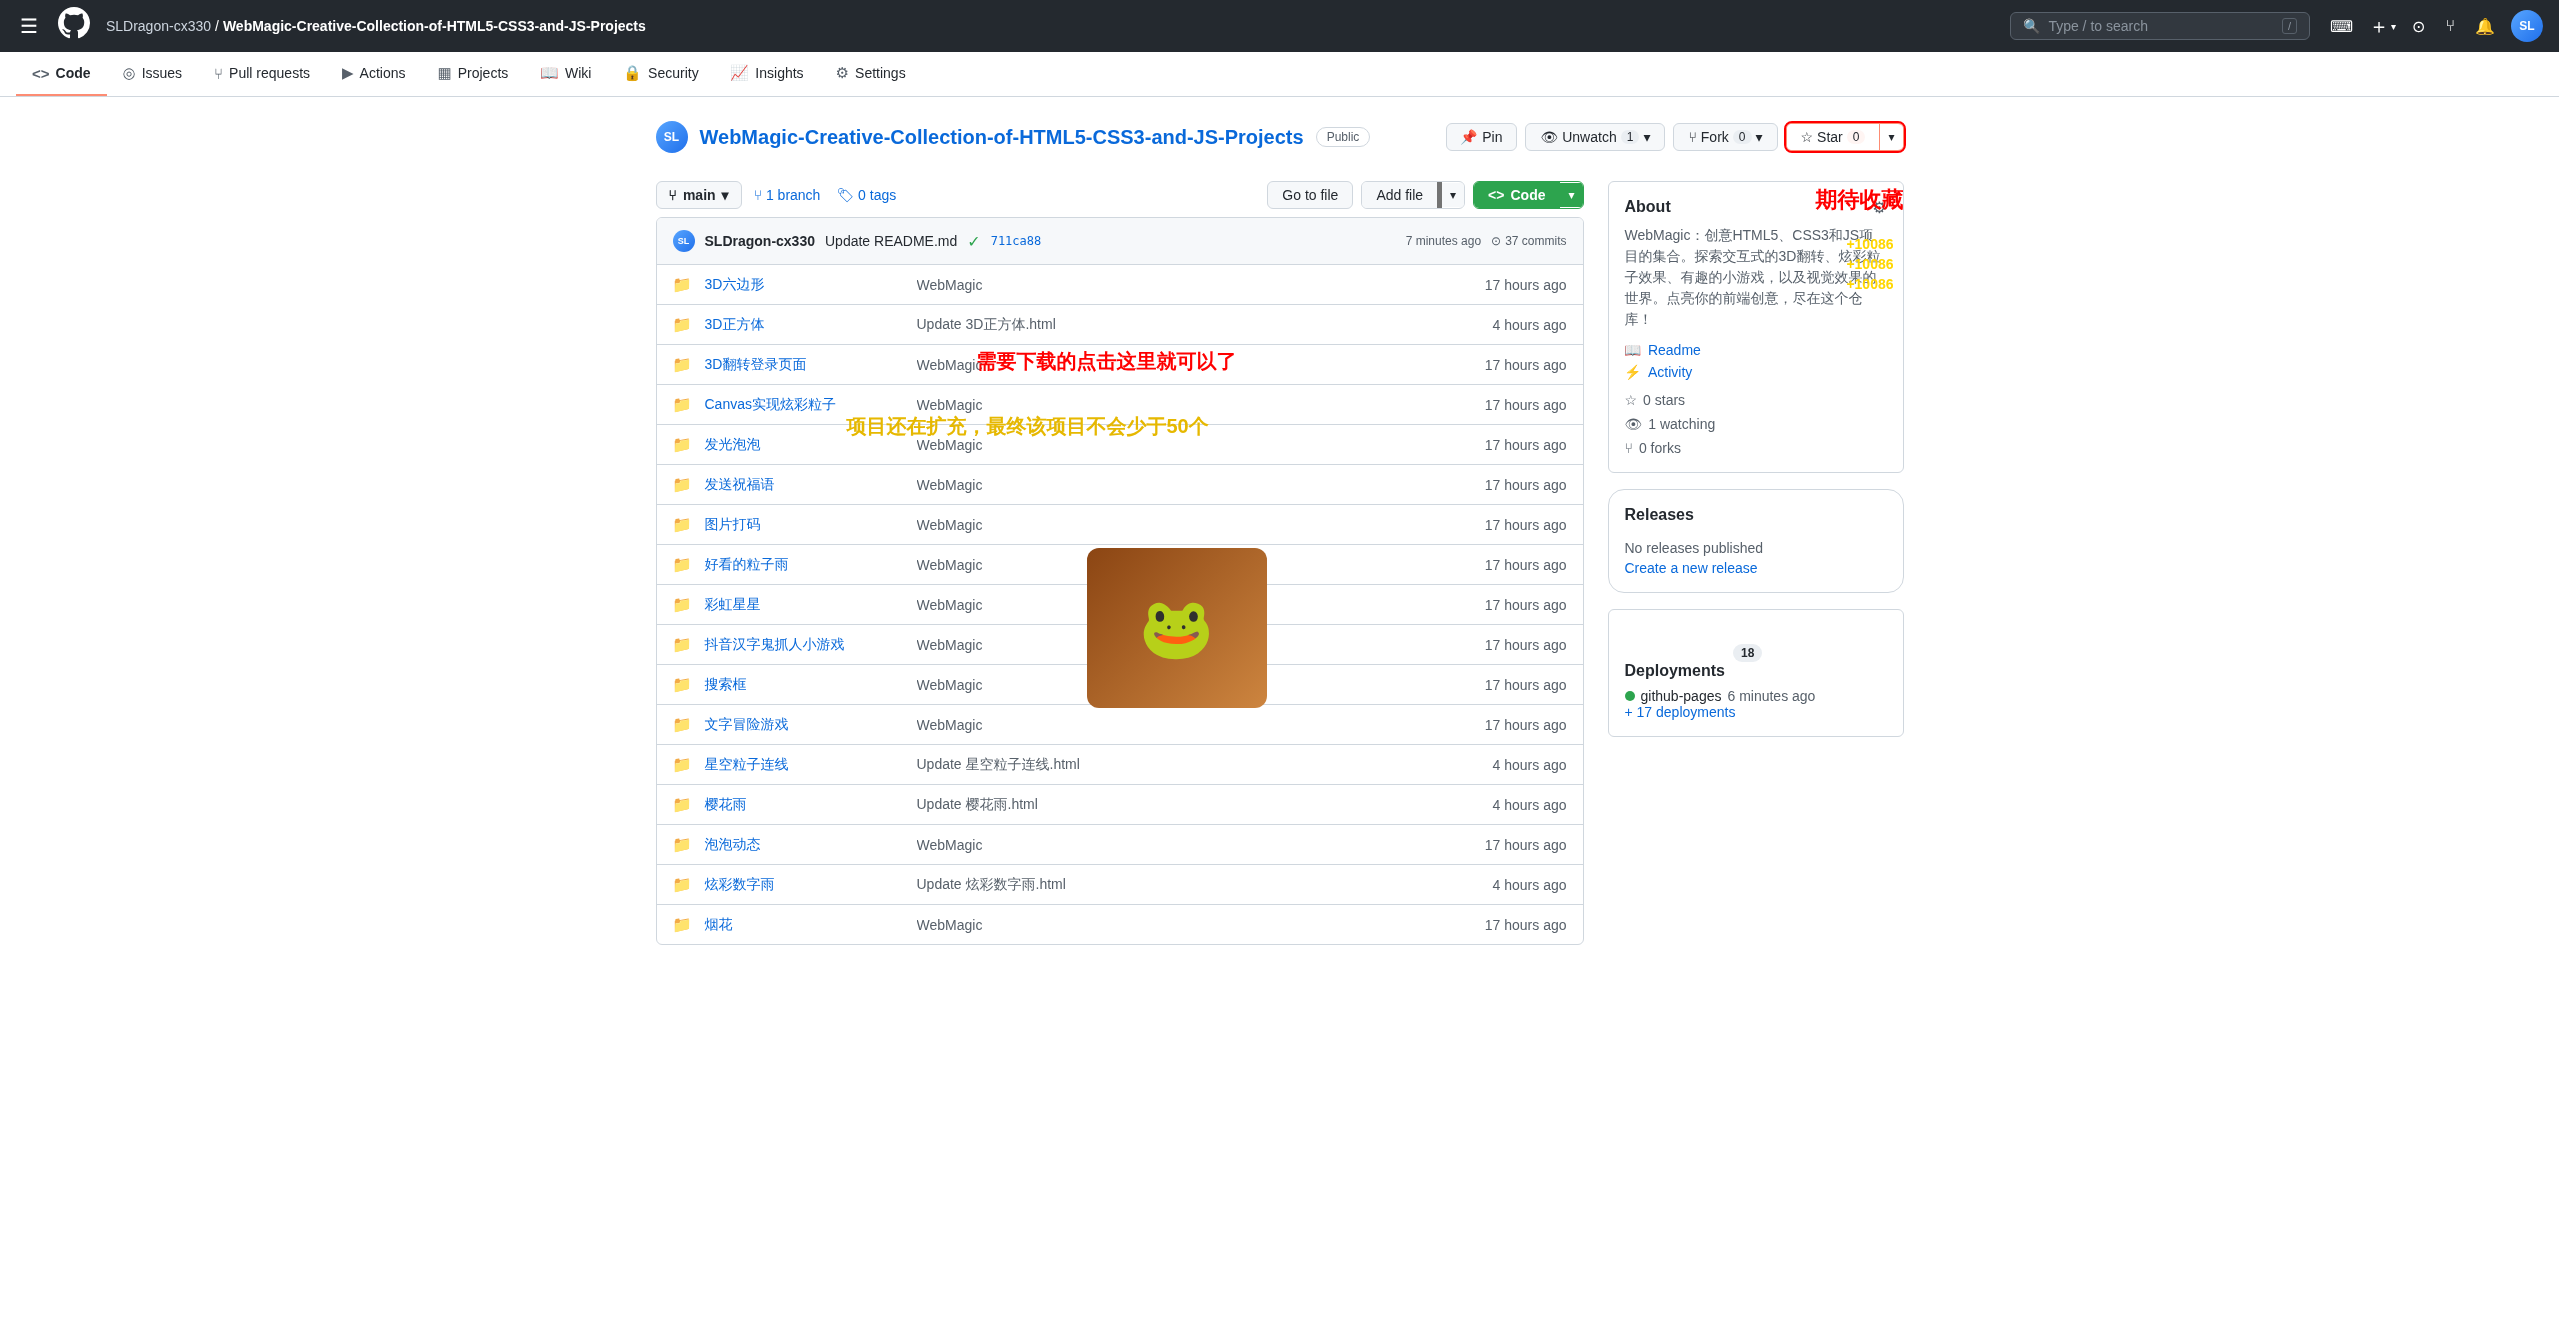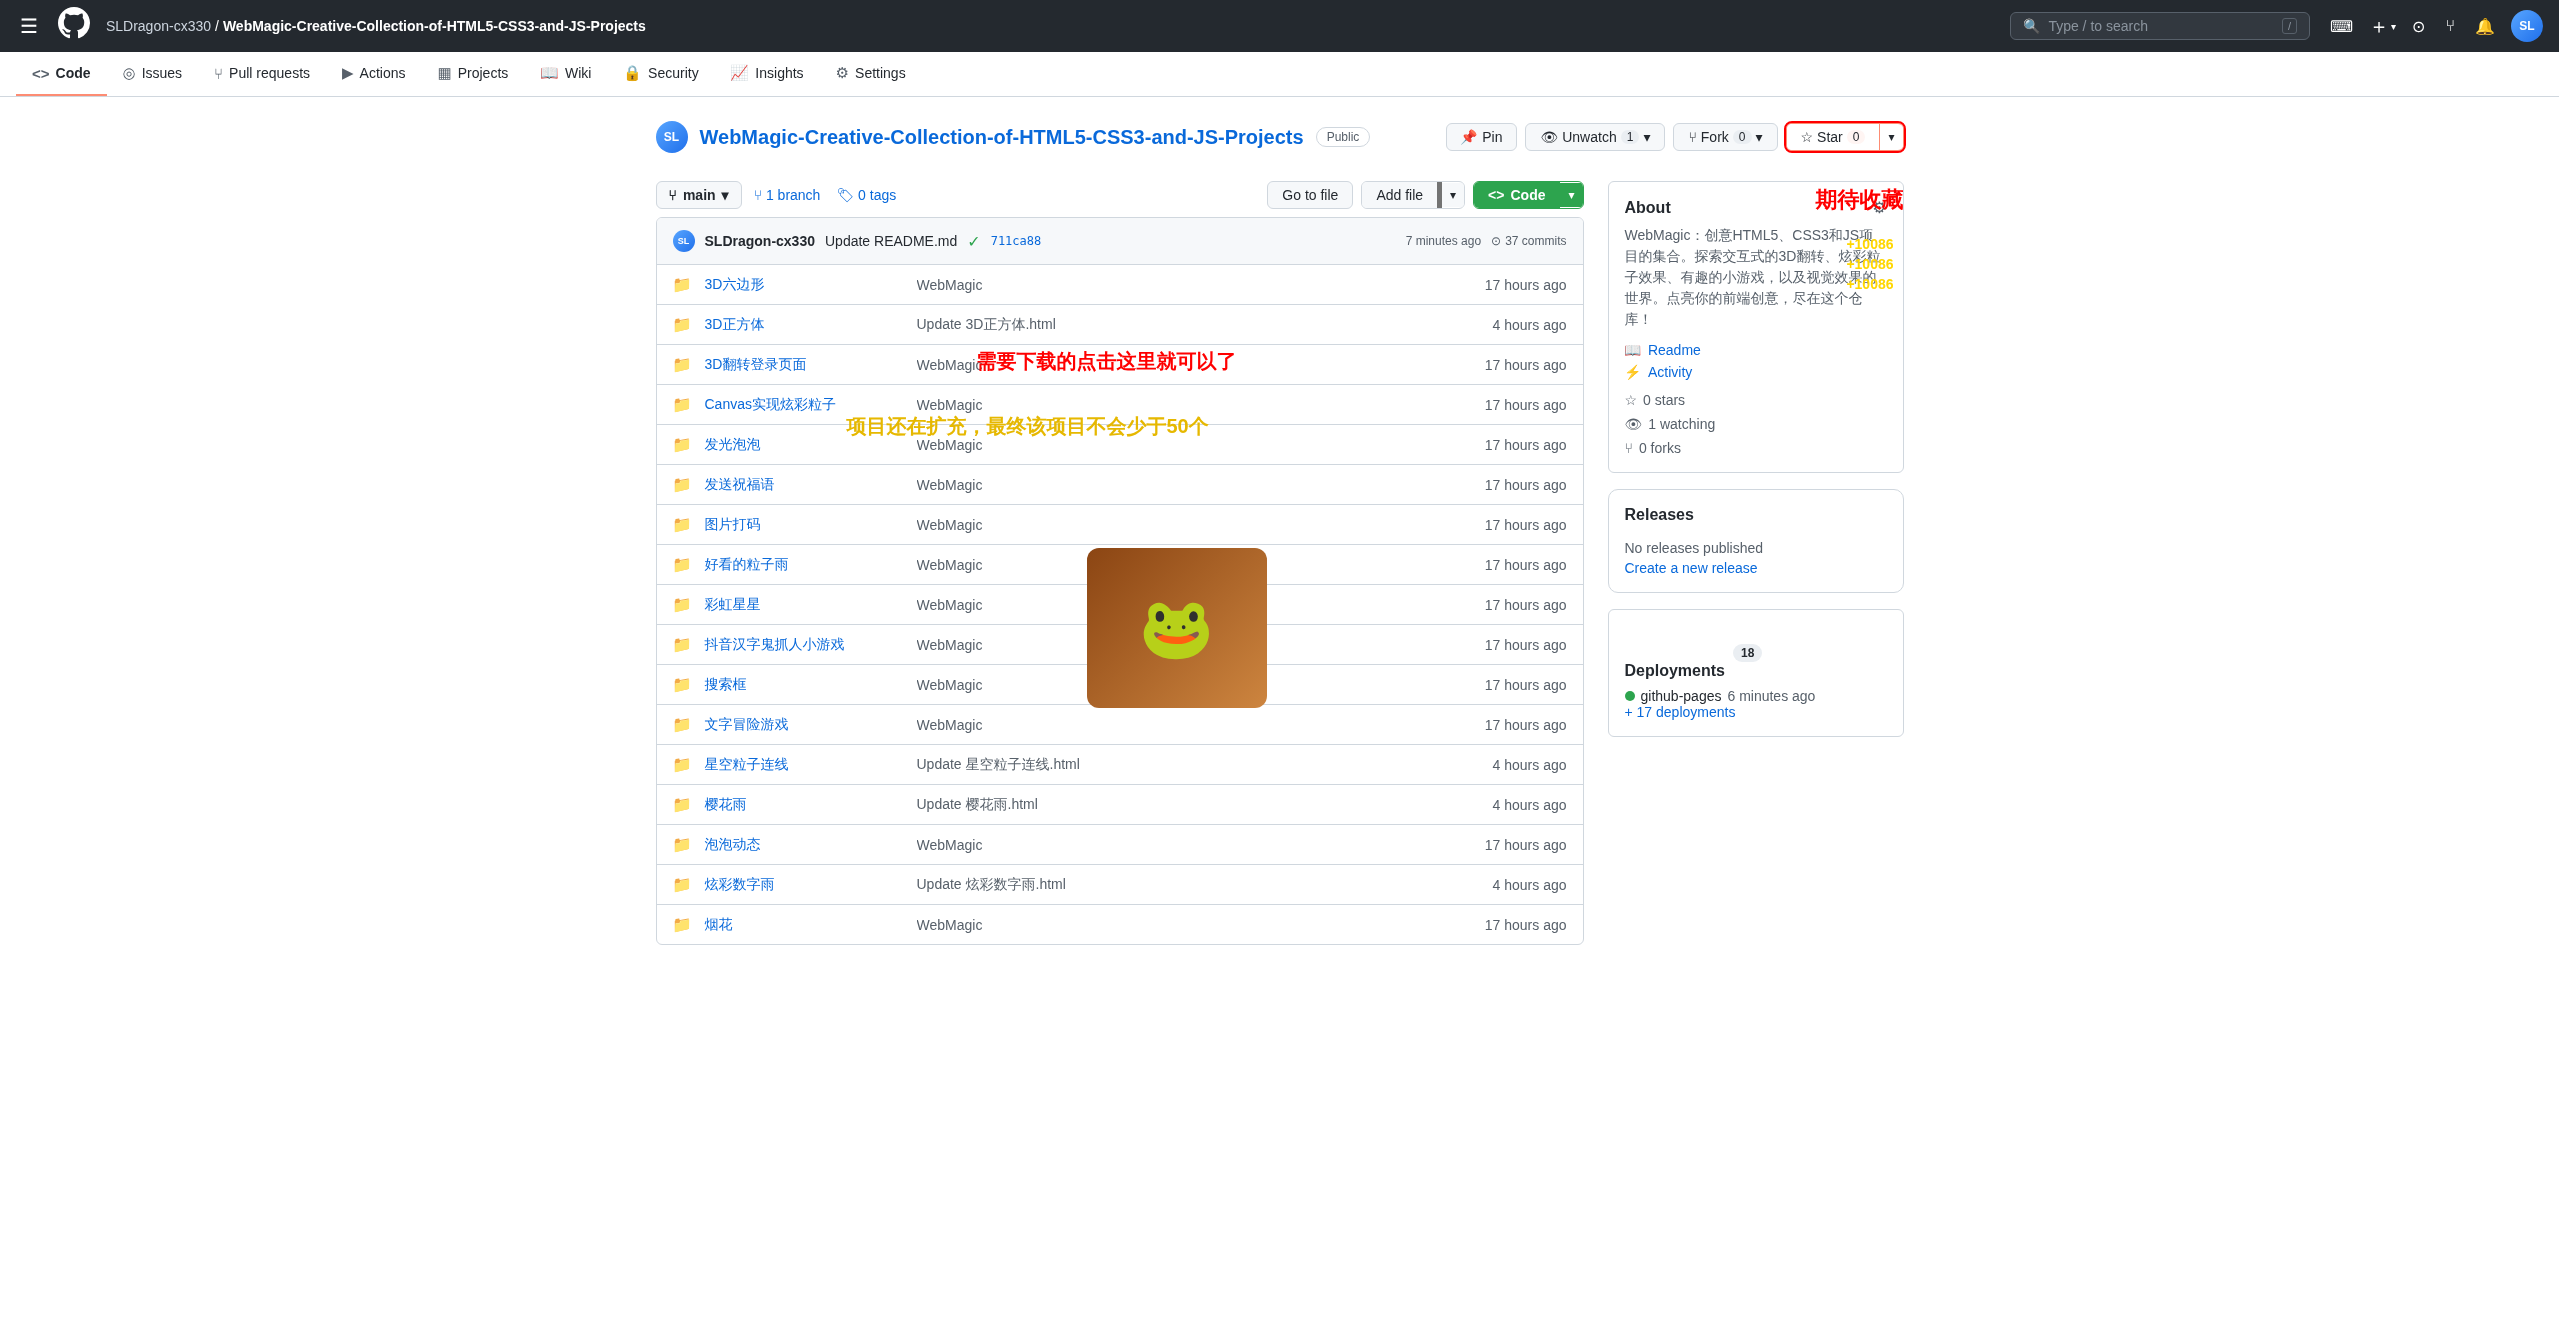--- a/index.html
+++ b/index.html
@@ -282,31 +282,31 @@
     }
     .file-row:last-child { border-bottom: none; }
     .file-icon { color: #54aeff; font-size: 16px; width: 20px; text-align: center; }
     .file-name { flex: 0 0 200px; font-size: 14px; color: #0969da; cursor: pointer; }
     .file-commit { flex: 1; font-size: 14px; color: #57606a; overflow: hidden; text-overflow: ellipsis; white-space: nowrap; }
     .file-time { flex: 0 0 120px; text-align: right; font-size: 14px; color: #57606a; }
 
     
     .sidebar {}
     .about-section { border: 1px solid #d0d7de; border-radius: 6px; padding: 16px; margin-bottom: 16px; }
-    .about-header { display: flex; align-items: center; justify-content: space-between; margin-bottom: 8px; }
+    .about-header { display: flex; align-items: flex-start; justify-content: space-between; margin-bottom: 8px; }
     .about-title { font-size: 16px; font-weight: 600; }
     .about-desc { font-size: 14px; color: #57606a; line-height: 1.5; margin-bottom: 12px; }
     .about-links { display: flex; flex-direction: column; gap: 6px; }
     .about-link { display: flex; align-items: center; gap: 6px; font-size: 14px; color: #0969da; cursor: pointer; }
     .about-link .link-icon { color: #57606a; }
     .about-stats { display: flex; flex-direction: column; gap: 8px; margin-top: 12px; }
     .stat-item { display: flex; align-items: center; gap: 6px; font-size: 14px; color: #57606a; }
     .stat-item .stat-icon { font-size: 14px; }
 
-    .releases-section { border: 1px solid #d0d7de; border-radius: 10px; padding: 16px; margin-bottom: 16px; }
+    .releases-section { border: 1px solid #d0d7de; border-radius: 16px; padding: 16px; margin-bottom: 16px; }
     .releases-title { font-size: 16px; font-weight: 600; margin-bottom: 8px; }
     .releases-none { font-size: 14px; color: #57606a; margin-bottom: 4px; }
     .releases-create { font-size: 14px; color: #0969da; cursor: pointer; }
 
     .packages-section { border: 1px solid #d0d7de; border-radius: 6px; padding: 16px; margin-bottom: 16px; }
     .packages-title { font-size: 16px; font-weight: 600; margin-bottom: 8px; }
     .packages-none { font-size: 14px; color: #57606a; margin-bottom: 4px; }
     .packages-publish { font-size: 14px; color: #0969da; cursor: pointer; }
 
     .deployments-section { border: 1px solid #d0d7de; border-radius: 6px; padding: 16px; }

